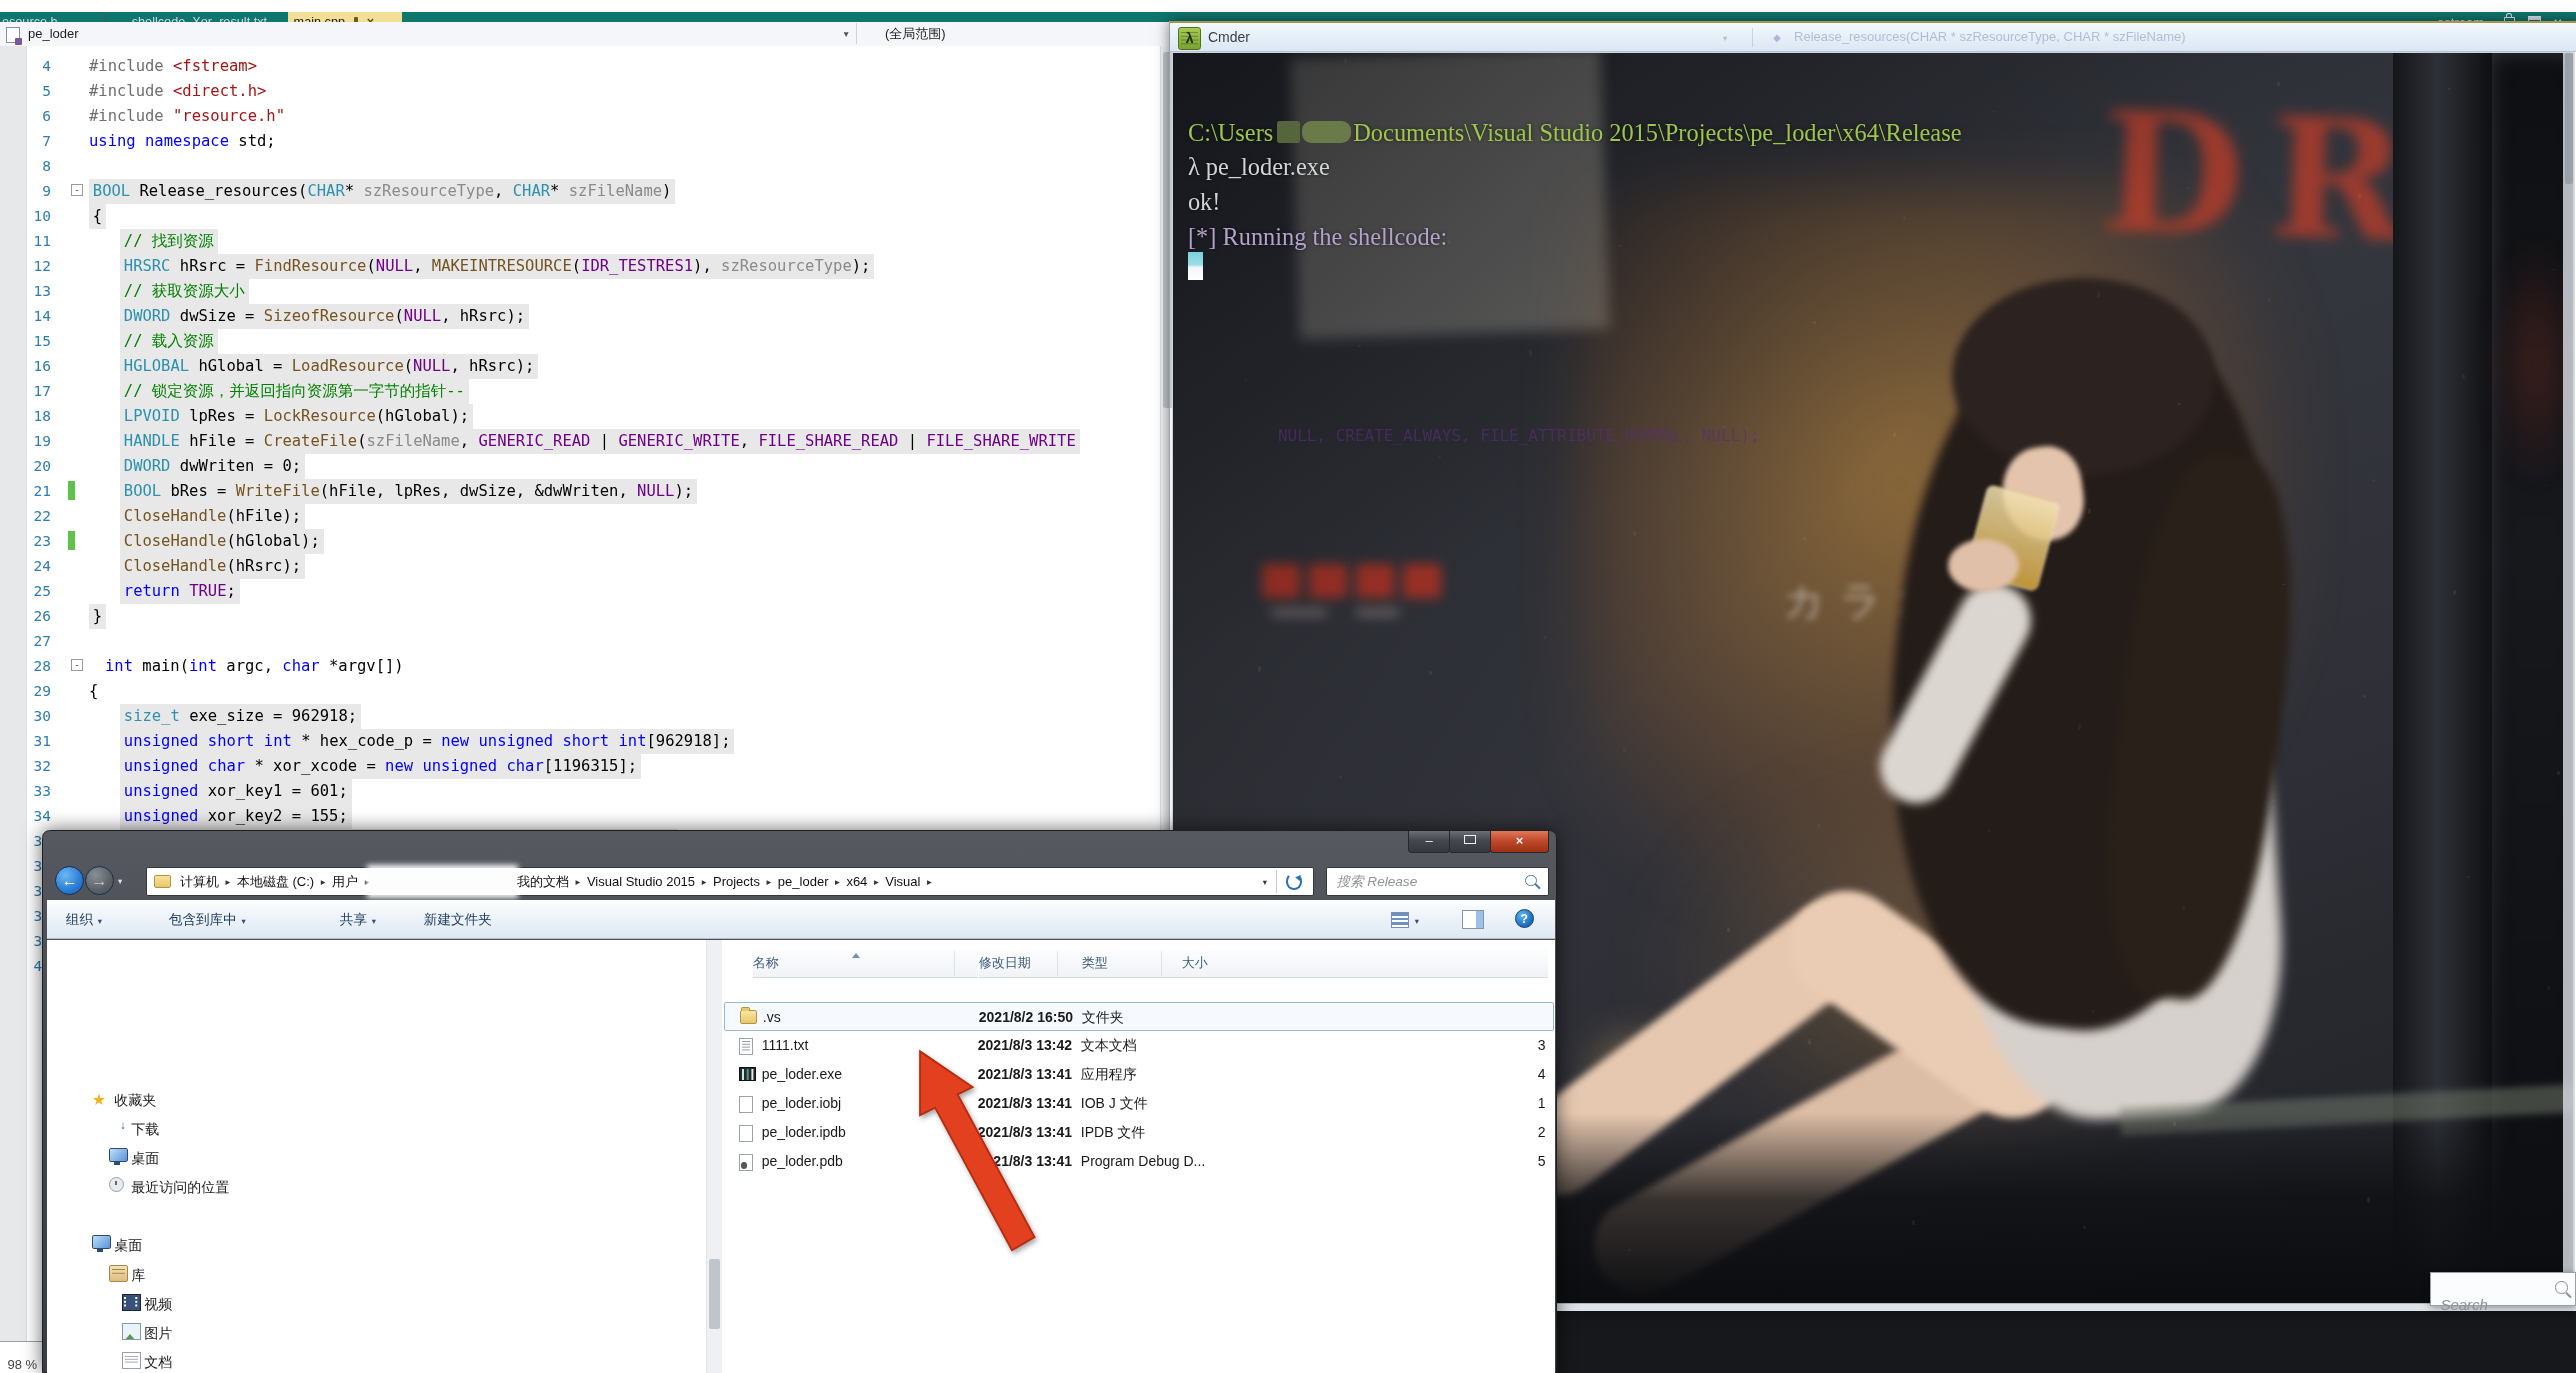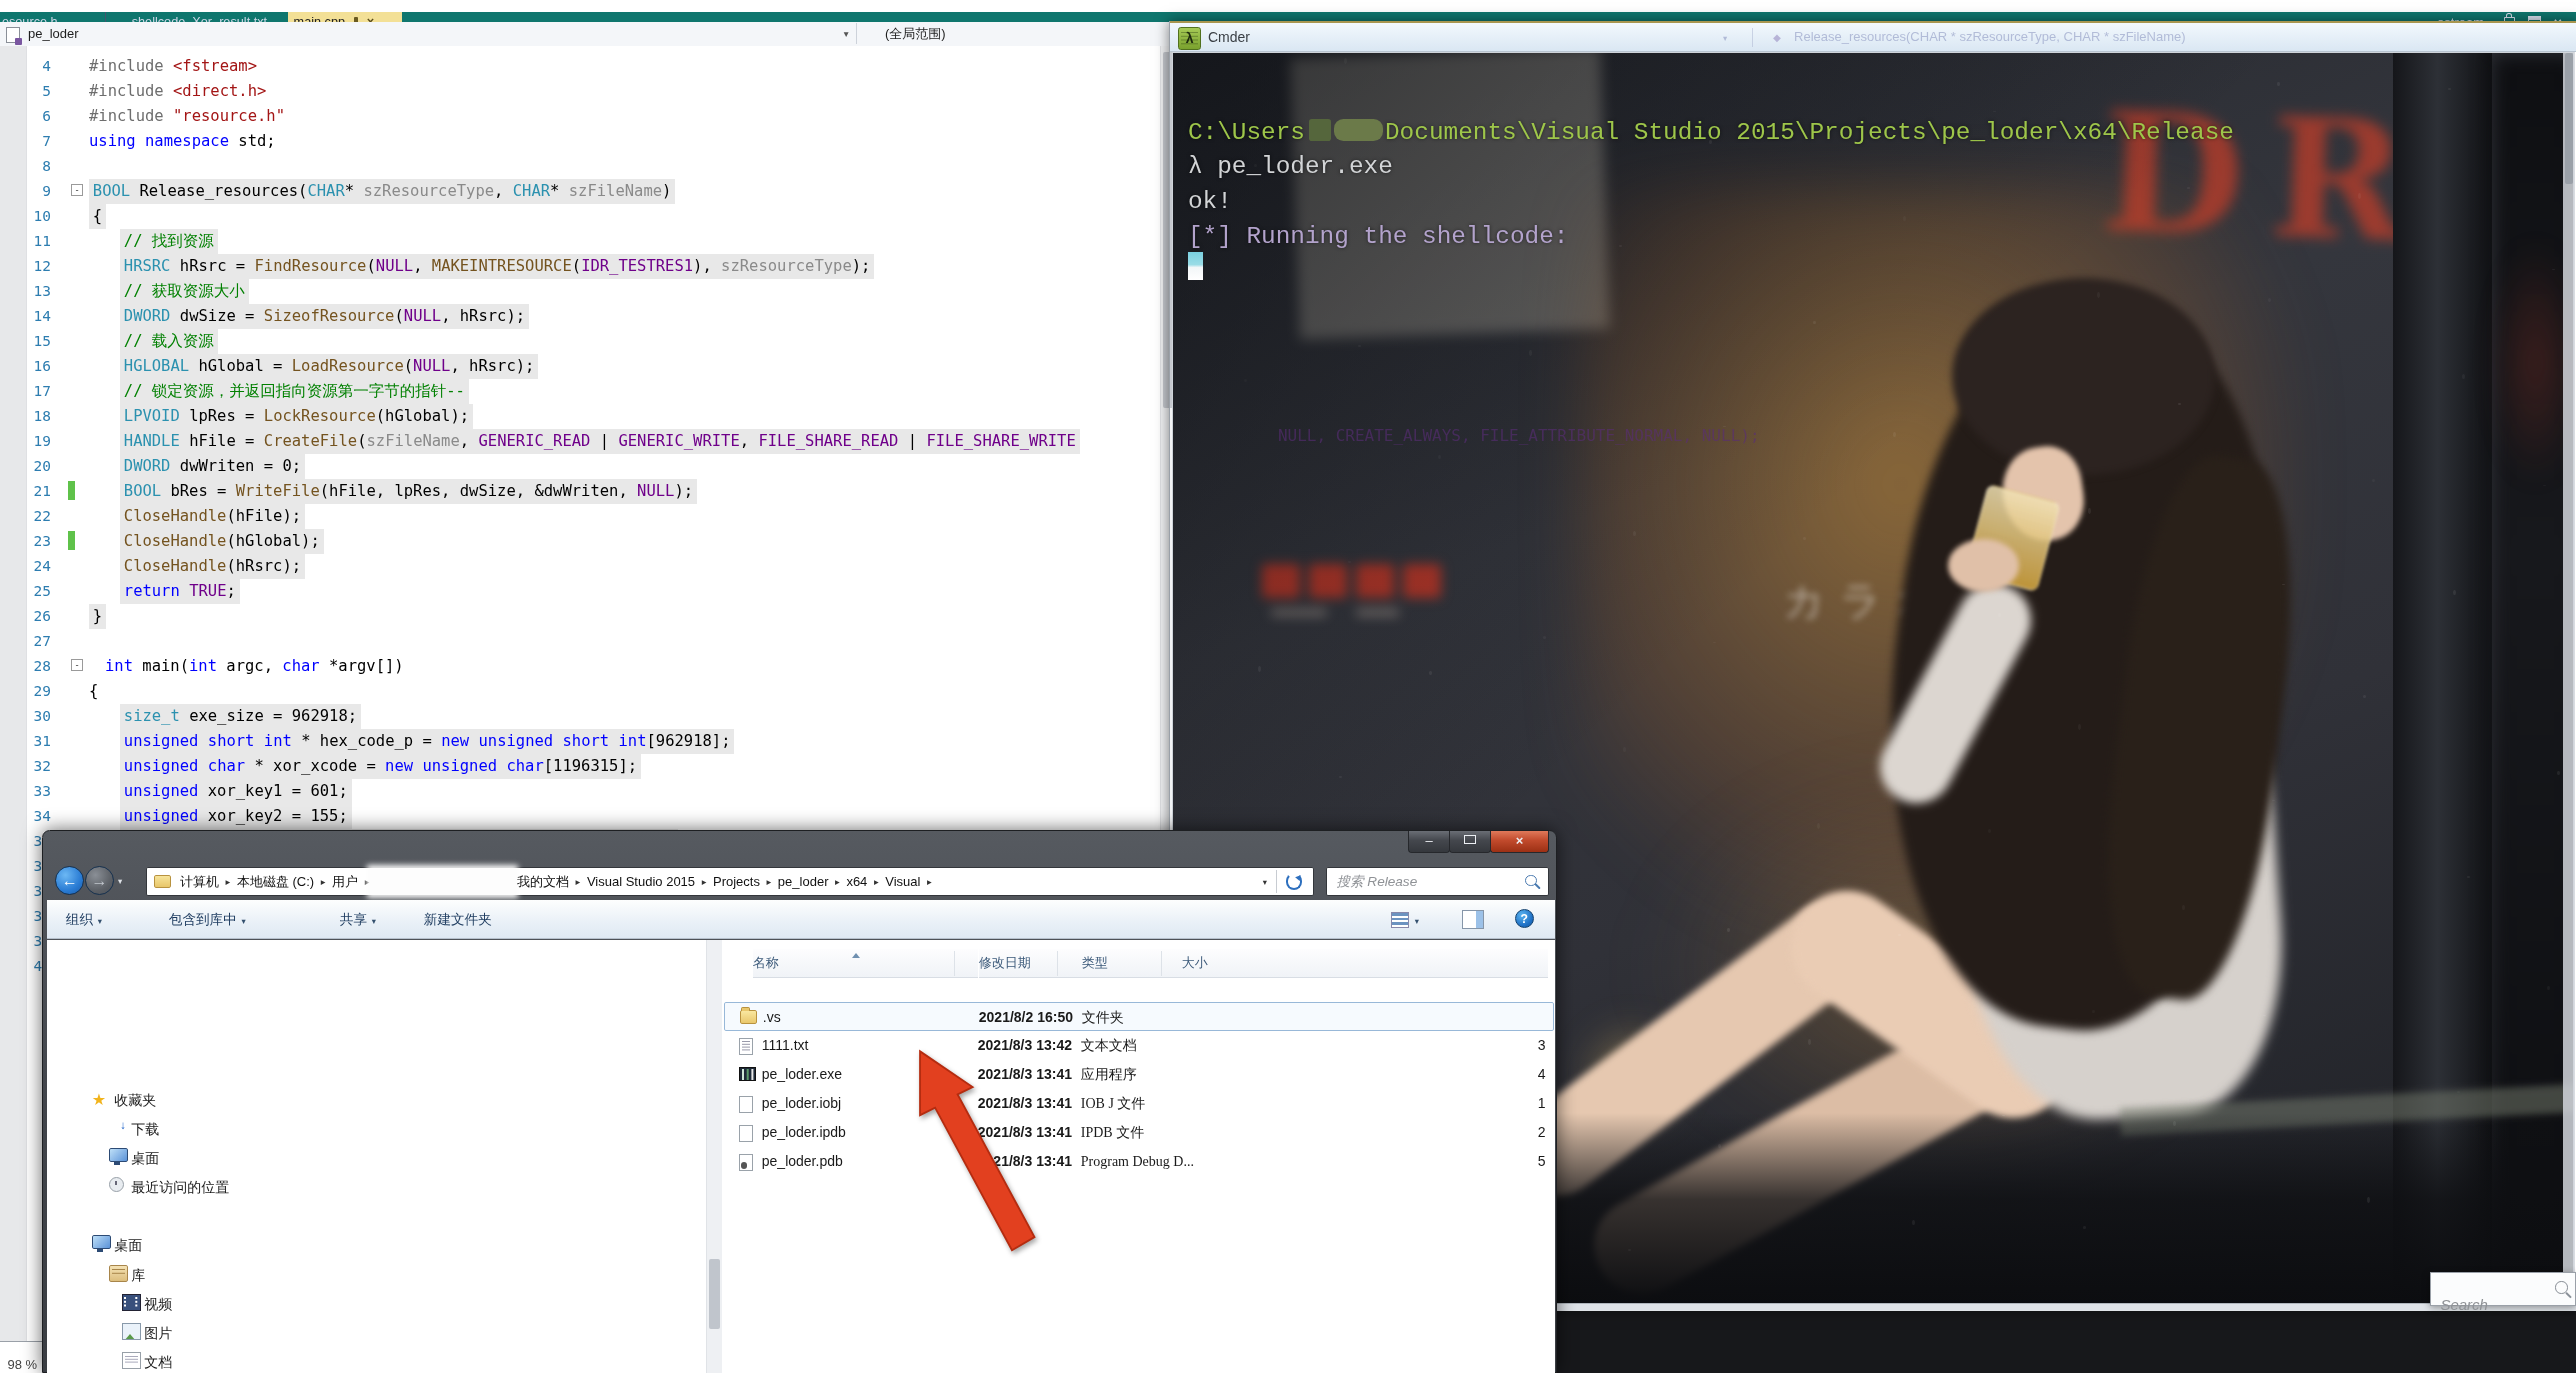--- a/index.html
+++ b/index.html
@@ -104,21 +104,21 @@
          background:linear-gradient(90deg,#15161a,#2d3036 45%,#101114);}
   .wall{left:1318px;top:0;width:89px;height:1252px;background:linear-gradient(180deg,#0e0f12,#17181c 40%,#0c0d10);}
   .wallglow{left:1318px;top:188px;width:89px;height:244px;background:radial-gradient(ellipse,rgba(140,50,38,.35),transparent 70%);filter:blur(13px);}
   .sill{left:947px;top:1043px;width:460px;height:28px;background:rgba(120,126,112,.5);filter:blur(3.8px);transform:rotate(-3deg);}
   .botfade{left:0;top:1060px;width:1407px;height:192px;filter:none;
            background:linear-gradient(180deg,rgba(16,17,20,0),rgba(14,15,18,.8) 45%,#0c0d10);}
   .vign{position:absolute;inset:0;background:linear-gradient(135deg,rgba(8,10,14,.55),rgba(8,10,14,0) 42%);}
   .rain{position:absolute;inset:0;}
   .drop{position:absolute;width:2.8px;height:2.8px;border-radius:50%;background:rgba(255,255,255,.28);}
   
-  .tline{position:absolute;left:15px;white-space:pre;font-family:Liberation Mono, monospace;
+  .tline{position:absolute;left:15px;white-space:pre;font-family:Liberation Serif, serif;
          font-size:24.4px;z-index:3;text-shadow:0 0 3.8px rgba(0,0,0,.6);text-align:center;}
   .tl-path{color:#9ec64a;} .tl-fg{color:#d2d4d6;} .tl-info{color:#b3a3cc;}
   .redactA{display:inline-block;width:22.5px;height:22.5px;background:#55663c;vertical-align:-2.8px;margin:0 2.8px 0 3.8px;border-radius:2.8px;}
   .redactB{display:inline-block;width:49px;height:22.5px;background:#6b7a49;vertical-align:-2.8px;margin-right:1.9px;border-radius:9.4px;}
   .cursorblk{position:absolute;left:15px;top:199px;width:15px;height:28px;z-index:3;
              background:linear-gradient(180deg,#7ad0e0 0%,#9adce6 45%,#f2f6f8 55%,#fff 100%);}
   .ghostcode{position:absolute;left:105px;top:373px;z-index:2;font-family:"DejaVu Sans Mono","Liberation Mono",monospace;
              font-size:16px;color:#5a2d78;opacity:.6;white-space:pre;}
   .c-scroll{position:absolute;right:1.9px;top:31px;width:12.2px;height:1252px;background:rgba(210,214,220,.85);z-index:4;}
   .c-scroll .thumb{position:absolute;left:1.9px;top:1.9px;width:8.4px;height:131px;background:#9aa0a8;border-radius:1.9px;}
@@ -202,21 +202,21 @@
   
   .colhead{position:absolute;top:9.4px;height:28px;line-height:28px;font-size:13px;color:#3c5a7a;
            background:linear-gradient(180deg,#fdfdfe,#f0f3f7);border-bottom:0.9px solid #d8dde4;}
   .colsep{position:absolute;top:11.3px;width:0.9px;height:24.4px;background:#dde2e8;}
   .sortarrow{position:absolute;left:805px;top:9.4px;width:0;height:0;border:4.7px solid transparent;border-bottom:5.6px solid #7090b0;}
   .frow{position:absolute;left:677px;width:830px;height:29px;line-height:29px;font-size:14px;color:#1a1a1a;}
   .frow.selected{border:0.9px solid #98b8d8;background:#f6fafe;border-radius:1.9px;box-sizing:border-box;}
   .f-ic{position:absolute;left:15px;top:6.6px;width:15px;height:12.2px;}
   .f-name{position:absolute;left:38px;white-space:nowrap;}
   .f-date{position:absolute;left:254px;white-space:nowrap;font-weight:bold;}
-  .f-type{position:absolute;left:357px;white-space:nowrap;font-family:Liberation Serif, serif;}
+  .f-type{position:absolute;left:357px;white-space:nowrap;}
   .f-size{position:absolute;left:814px;width:13px;overflow:hidden;white-space:nowrap;}
   .arrow-svg{position:absolute;left:0;top:0;z-index:25;pointer-events:none;}
   
   .searchpop{position:absolute;left:2430px;top:1272px;width:146px;height:34px;background:#fbfcfd;
              border:0.9px solid #9aa0a8;z-index:30;box-sizing:border-box;box-shadow:0 1.9px 7.5px rgba(0,0,0,.4);}
   .searchpop .ph{position:absolute;left:9.4px;top:23px;font-style:italic;font-size:15px;color:#8f9296;}
   .searchpop .mag2{position:absolute;right:7.5px;top:8.4px;width:10.3px;height:10.3px;border:1.9px solid #8a9098;border-radius:50%;}
   .searchpop .mag2::after{content:"";position:absolute;right:-4.7px;bottom:-3.8px;width:6.6px;height:2.3px;background:#8a9098;transform:rotate(45deg);}
 </style>
 </head>

